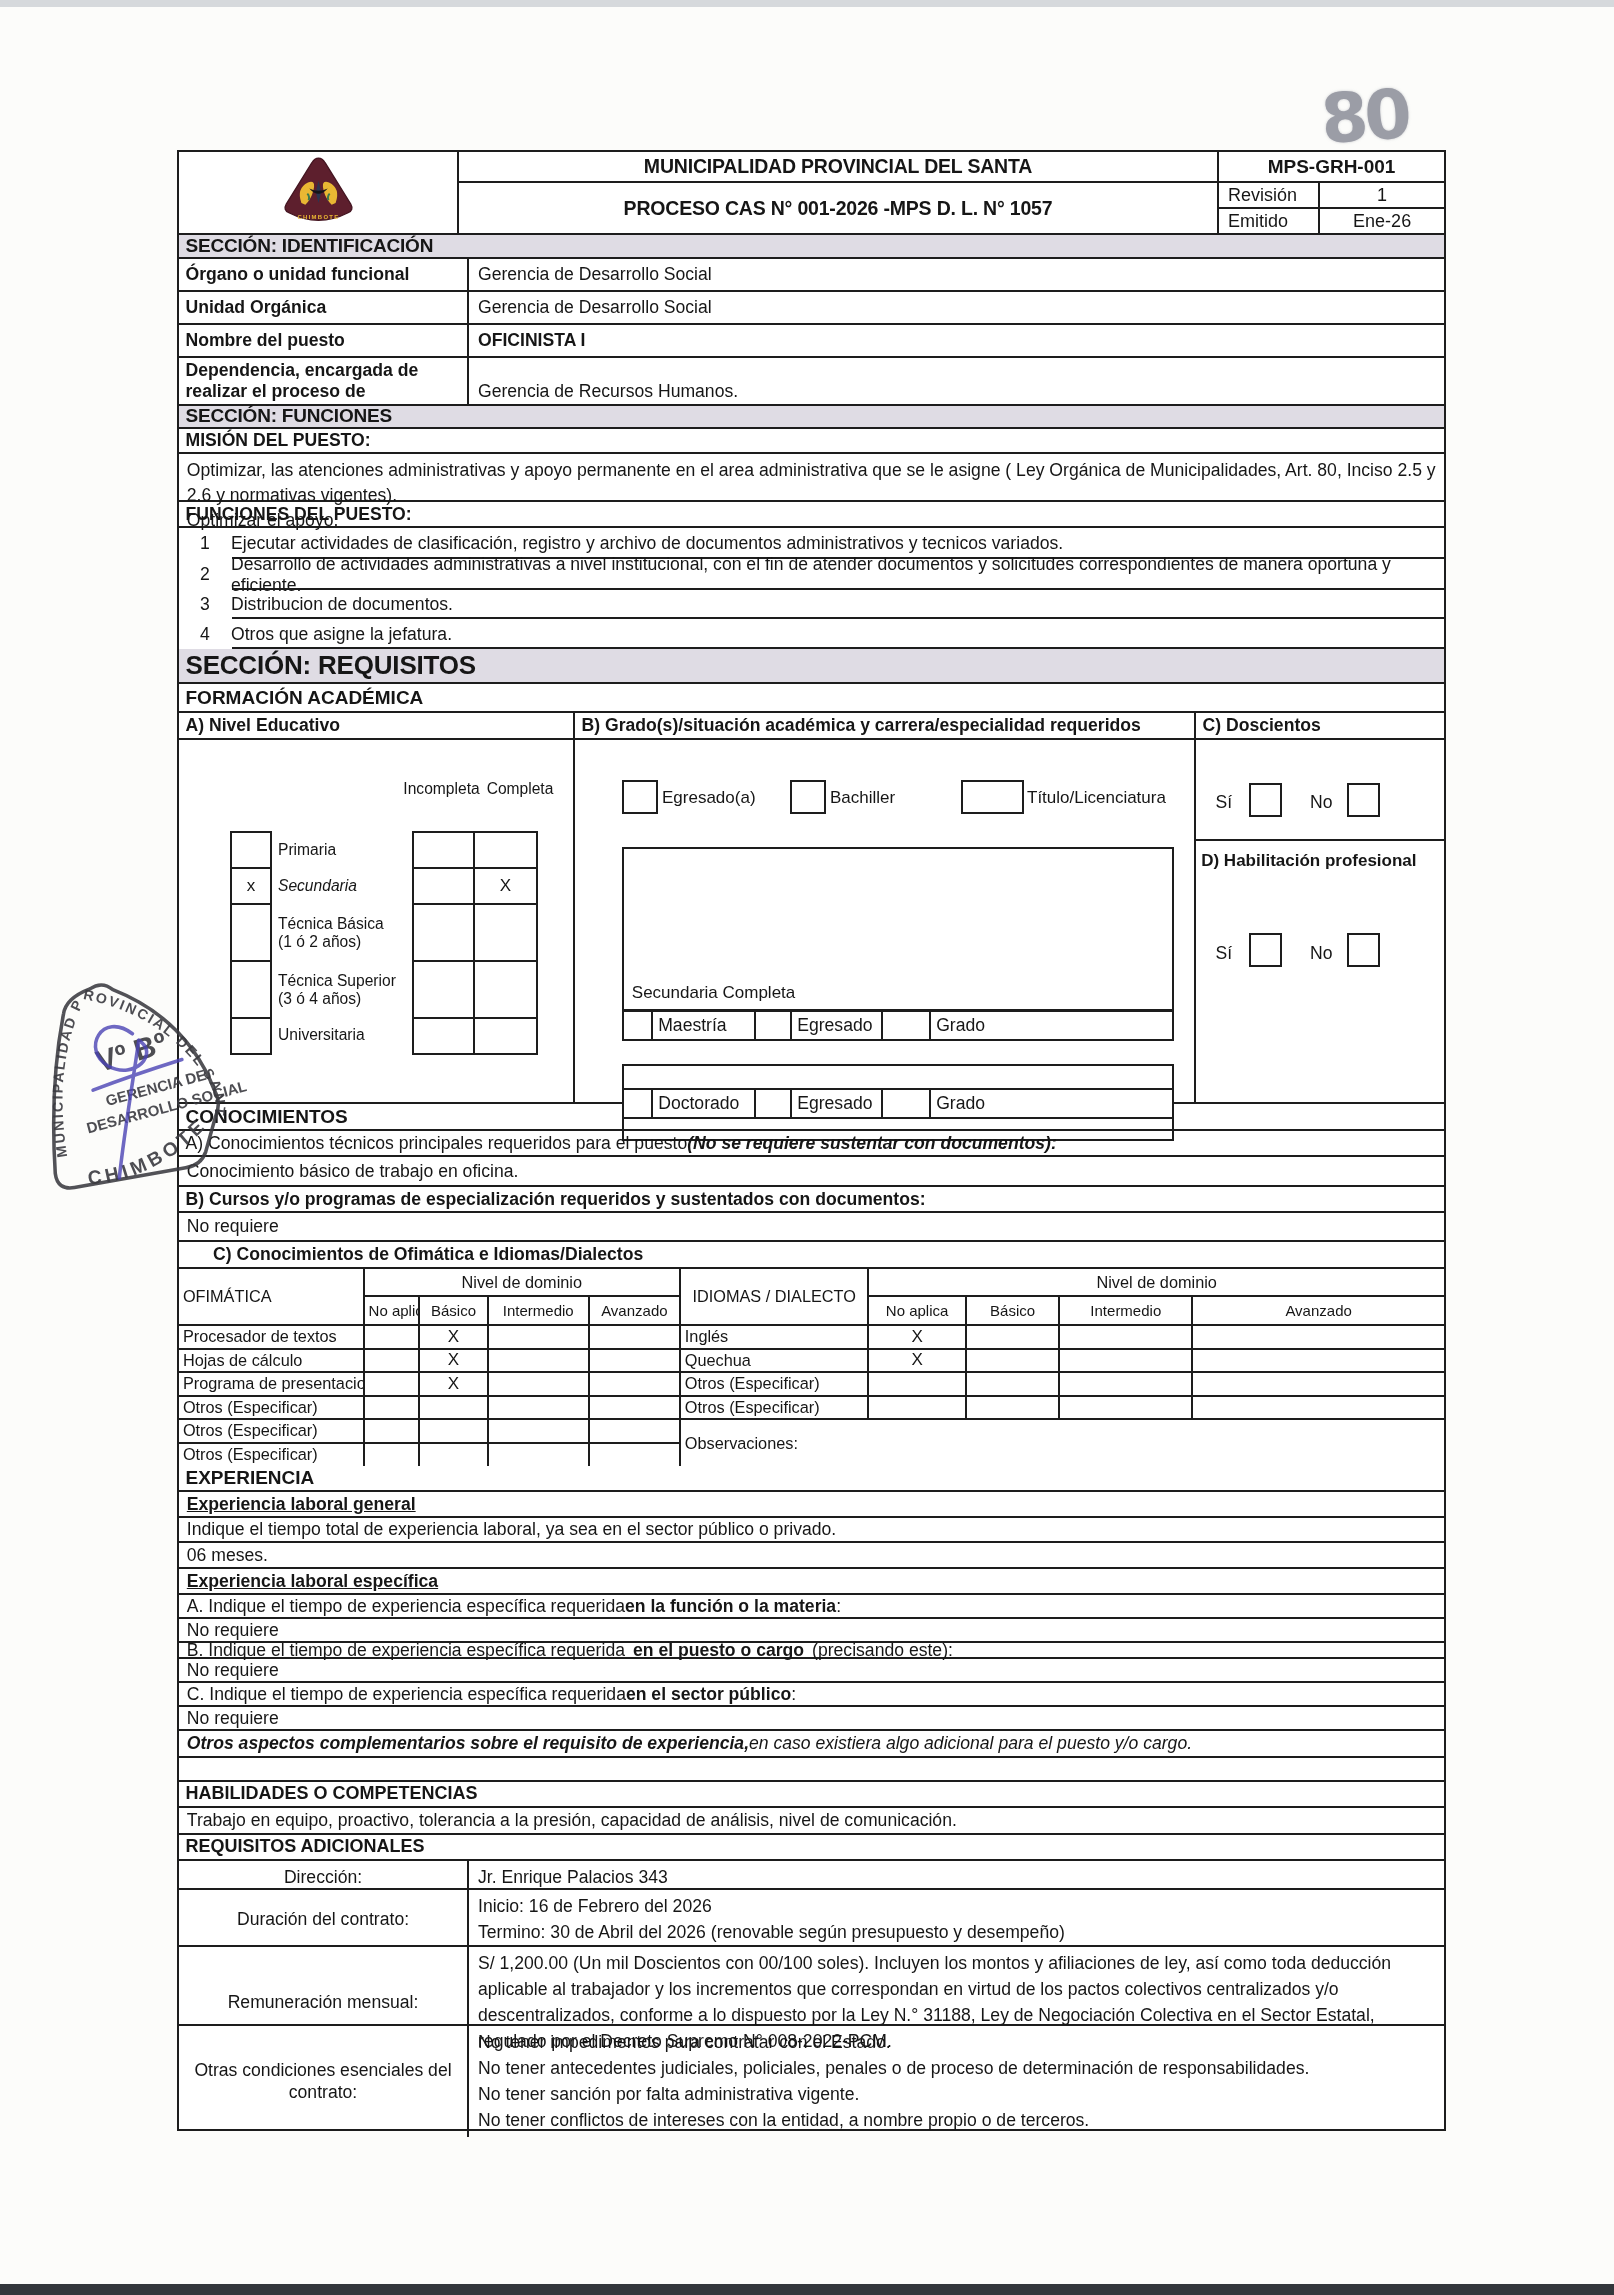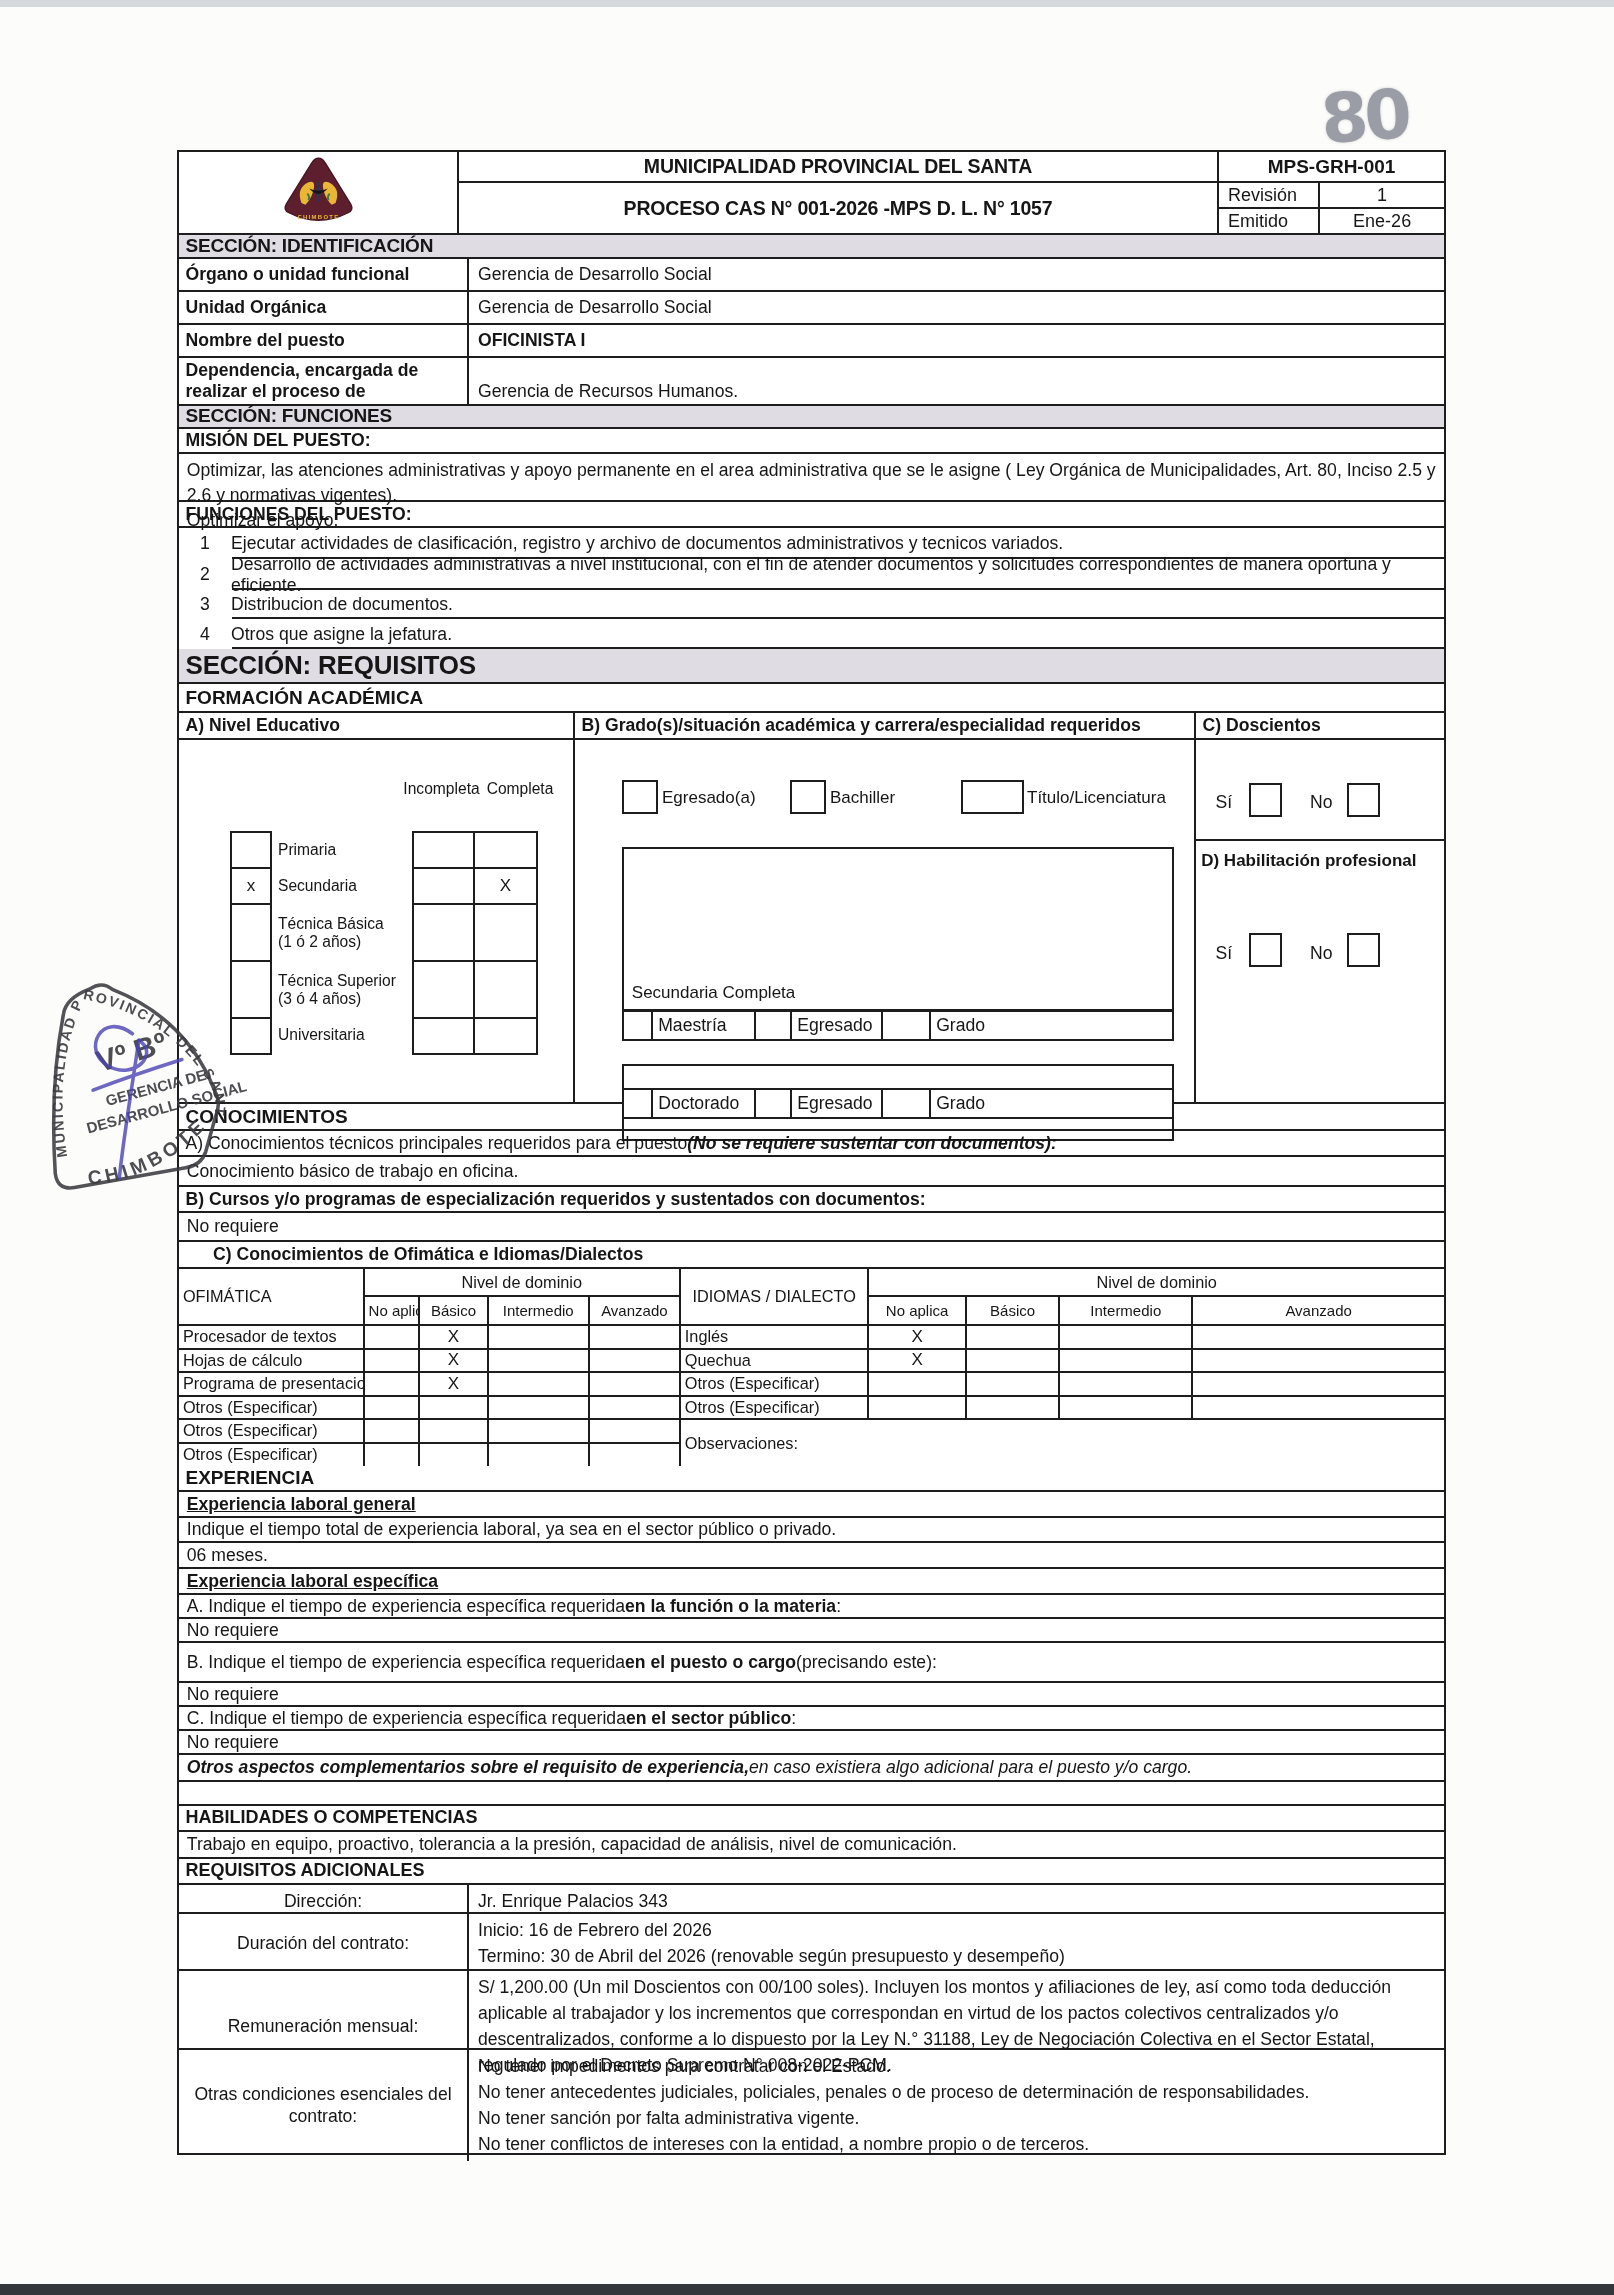--- a/index.html
+++ b/index.html
@@ -214,21 +214,21 @@
             <div class="cell-x" style="height:38px;"></div>
             <div class="cell-x" style="height:38px;">x</div>
             <div class="cell-x" style="height:59px;"></div>
             <div class="cell-x" style="height:59px;"></div>
             <div class="cell-x" style="height:38px;"></div>
           </div>
 
           <div class="abs lvl-label" style="left:99px;top:91px;height:38px;">
               <span>Primaria</span>
             </div>
-          <div class="abs lvl-label" style="left:99px;top:127px;height:38px;">
+          <div class="abs lvl-label" style="left:99px;top:127px;height:38px;font-style:italic;">
               <span>Secundaria</span>
             </div>
           <div class="abs lvl-label" style="left:99px;top:163px;height:59px;">
               <span>Técnica Básica</span>
               <span>(1 ó 2 años)</span>
             </div>
           <div class="abs lvl-label" style="left:99px;top:220px;height:59px;">
               <span>Técnica Superior</span>
               <span>(3 ó 4 años)</span>
             </div>
@@ -422,21 +422,21 @@
     <div class="row valrow" style="height:26px;">
         <span class="ultitle">Experiencia laboral específica</span>
       </div>
 
     <div class="valrow row" style="height:24px;">
       <span>A. Indique el tiempo de experiencia específica requerida </span>
         <span style="font-weight:bold;">en la función o la materia</span>
         <span>:</span>
     </div>
     <div class="valrow row" style="height:24px;">No requiere</div>
-    <div class="valrow row" style="height:40px;">
+    <div class="valrow row" style="height:16px;gap:8px;">
       <span>B. Indique el tiempo de experiencia específica requerida </span>
         <span style="font-weight:bold;">en el puesto o cargo</span>
         <span> (precisando este):</span>
     </div>
     <div class="valrow row" style="height:24px;">No requiere</div>
     <div class="valrow row" style="height:24px;">
       <span>C. Indique el tiempo de experiencia específica requerida </span>
         <span style="font-weight:bold;">en el sector público</span>
         <span>:</span>
     </div>

